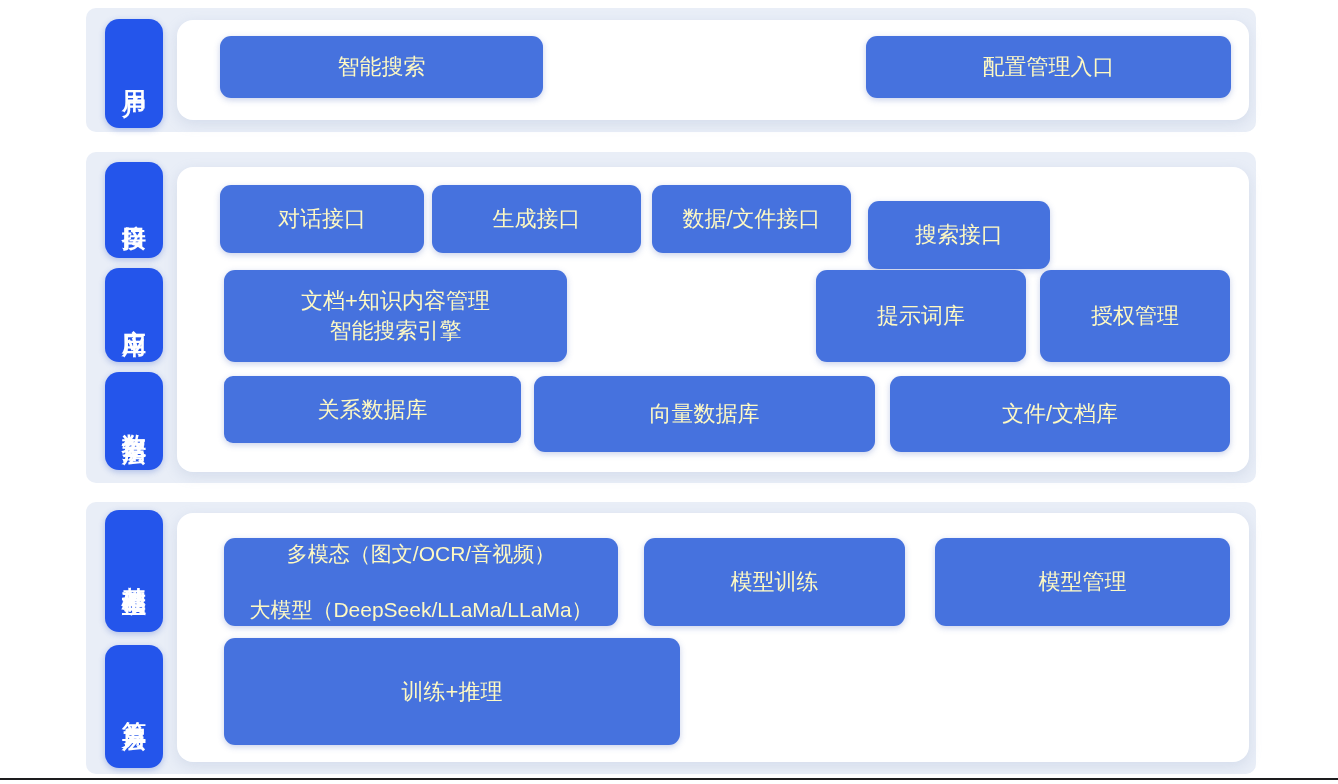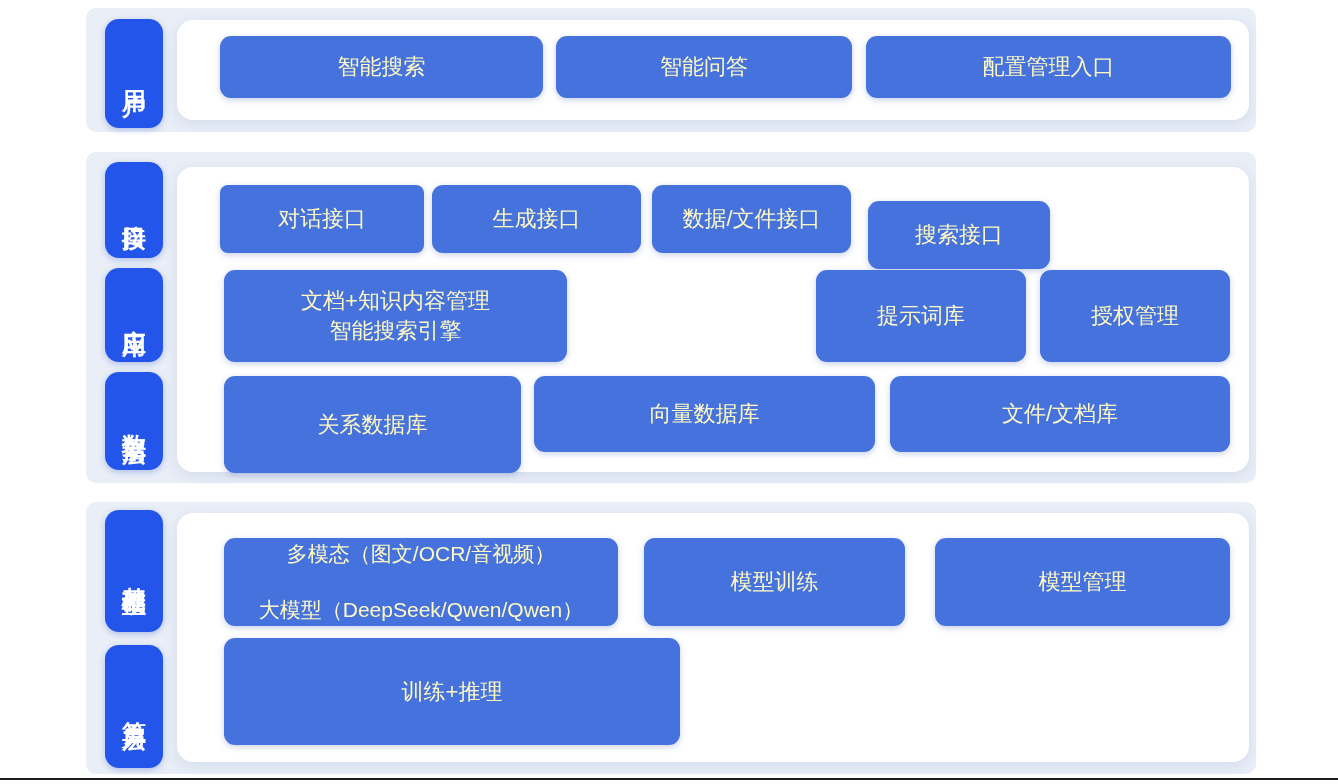--- a/index.html
+++ b/index.html
@@ -74,40 +74,37 @@
 <div class="canvas">
 
   <div class="band" style="top:8px; height:124px;"></div>
   <div class="card" style="top:20px; height:100px;"></div>
   <div class="pill" style="top:19px; height:109px;">
     <span>用户</span>
   </div>
   <div class="block" style="left:220px; top:36px; width:323px; height:62px;">
     <span>智能搜索</span>
   </div>
-  <div class="block" style="left:556px; top:36px; width:296px; height:62px;">
-    <span>智能问答</span>
-  </div>
   <div class="block" style="left:866px; top:36px; width:365px; height:62px;">
     <span>配置管理入口</span>
   </div>
 
   <div class="band" style="top:152px; height:331px;"></div>
   <div class="card" style="top:167px; height:305px;"></div>
   <div class="pill" style="top:162px; height:96px;">
     <span>接口</span>
   </div>
   <div class="pill" style="top:268px; height:94px;">
     <span>应用</span>
   </div>
   <div class="pill" style="top:372px; height:98px;">
     <span>数据层</span>
   </div>
 
-  <div class="block" style="left:220px; top:185px; width:204px; height:68px;border-radius:8px;">
+  <div class="block" style="left:220px; top:185px; width:204px; height:68px;">
     <span>对话接口</span>
   </div>
   <div class="block" style="left:432px; top:185px; width:209px; height:68px;">
     <span>生成接口</span>
   </div>
   <div class="block" style="left:652px; top:185px; width:199px; height:68px;">
     <span>数据/文件接口</span>
   </div>
   <div class="block" style="left:868px; top:185px; width:182px; height:68px;margin-top:16px;">
     <span>搜索接口</span>
@@ -117,42 +114,42 @@
     <span>文档+知识内容管理</span>
     <span>智能搜索引擎</span>
   </div>
   <div class="block" style="left:816px; top:270px; width:210px; height:92px;">
     <span>提示词库</span>
   </div>
   <div class="block" style="left:1040px; top:270px; width:190px; height:92px;">
     <span>授权管理</span>
   </div>
 
-  <div class="block" style="left:224px; top:376px; width:297px; height:97px;">
+  <div class="block" style="left:224px; top:376px; width:297px; height:67px;border-radius:9px;">
     <span>关系数据库</span>
   </div>
   <div class="block" style="left:534px; top:376px; width:341px; height:76px;">
     <span>向量数据库</span>
   </div>
   <div class="block" style="left:890px; top:376px; width:340px; height:76px;">
     <span>文件/文档库</span>
   </div>
 
   <div class="band" style="top:502px; height:272px;"></div>
   <div class="card" style="top:513px; height:249px;"></div>
   <div class="pill" style="top:510px; height:122px; letter-spacing:2px;">
     <span>基础模型</span>
   </div>
   <div class="pill" style="top:645px; height:123px;">
     <span>算力层</span>
   </div>
 
   <div class="block small-text" style="left:224px; top:538px; width:394px; height:88px;gap:28px;">
     <span>多模态（图文/OCR/音视频）</span>
-    <span>大模型（DeepSeek/Qwen/Qwen）</span>
+    <span>大模型（DeepSeek/LLaMa/LLaMa）</span>
   </div>
   <div class="block" style="left:644px; top:538px; width:261px; height:88px;">
     <span>模型训练</span>
   </div>
   <div class="block" style="left:935px; top:538px; width:295px; height:88px;">
     <span>模型管理</span>
   </div>
 
   <div class="block" style="left:224px; top:638px; width:456px; height:107px;">
     <span>训练+推理</span>

